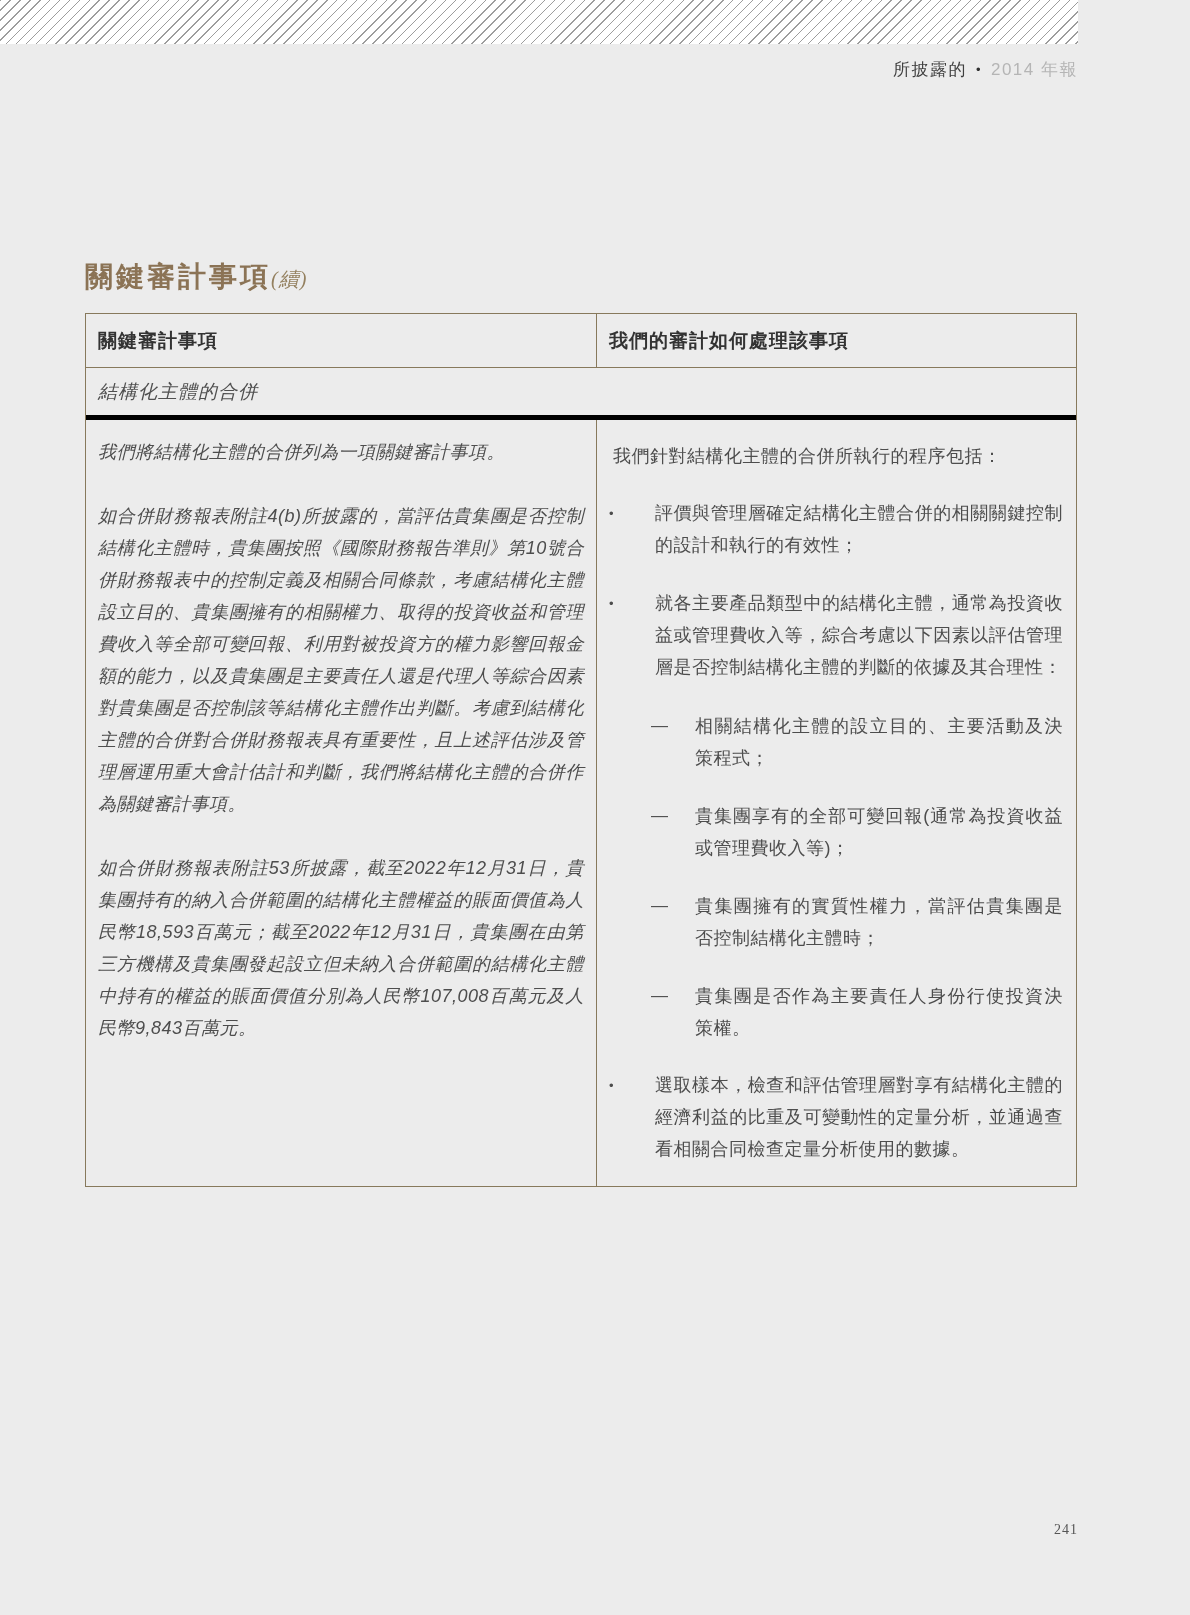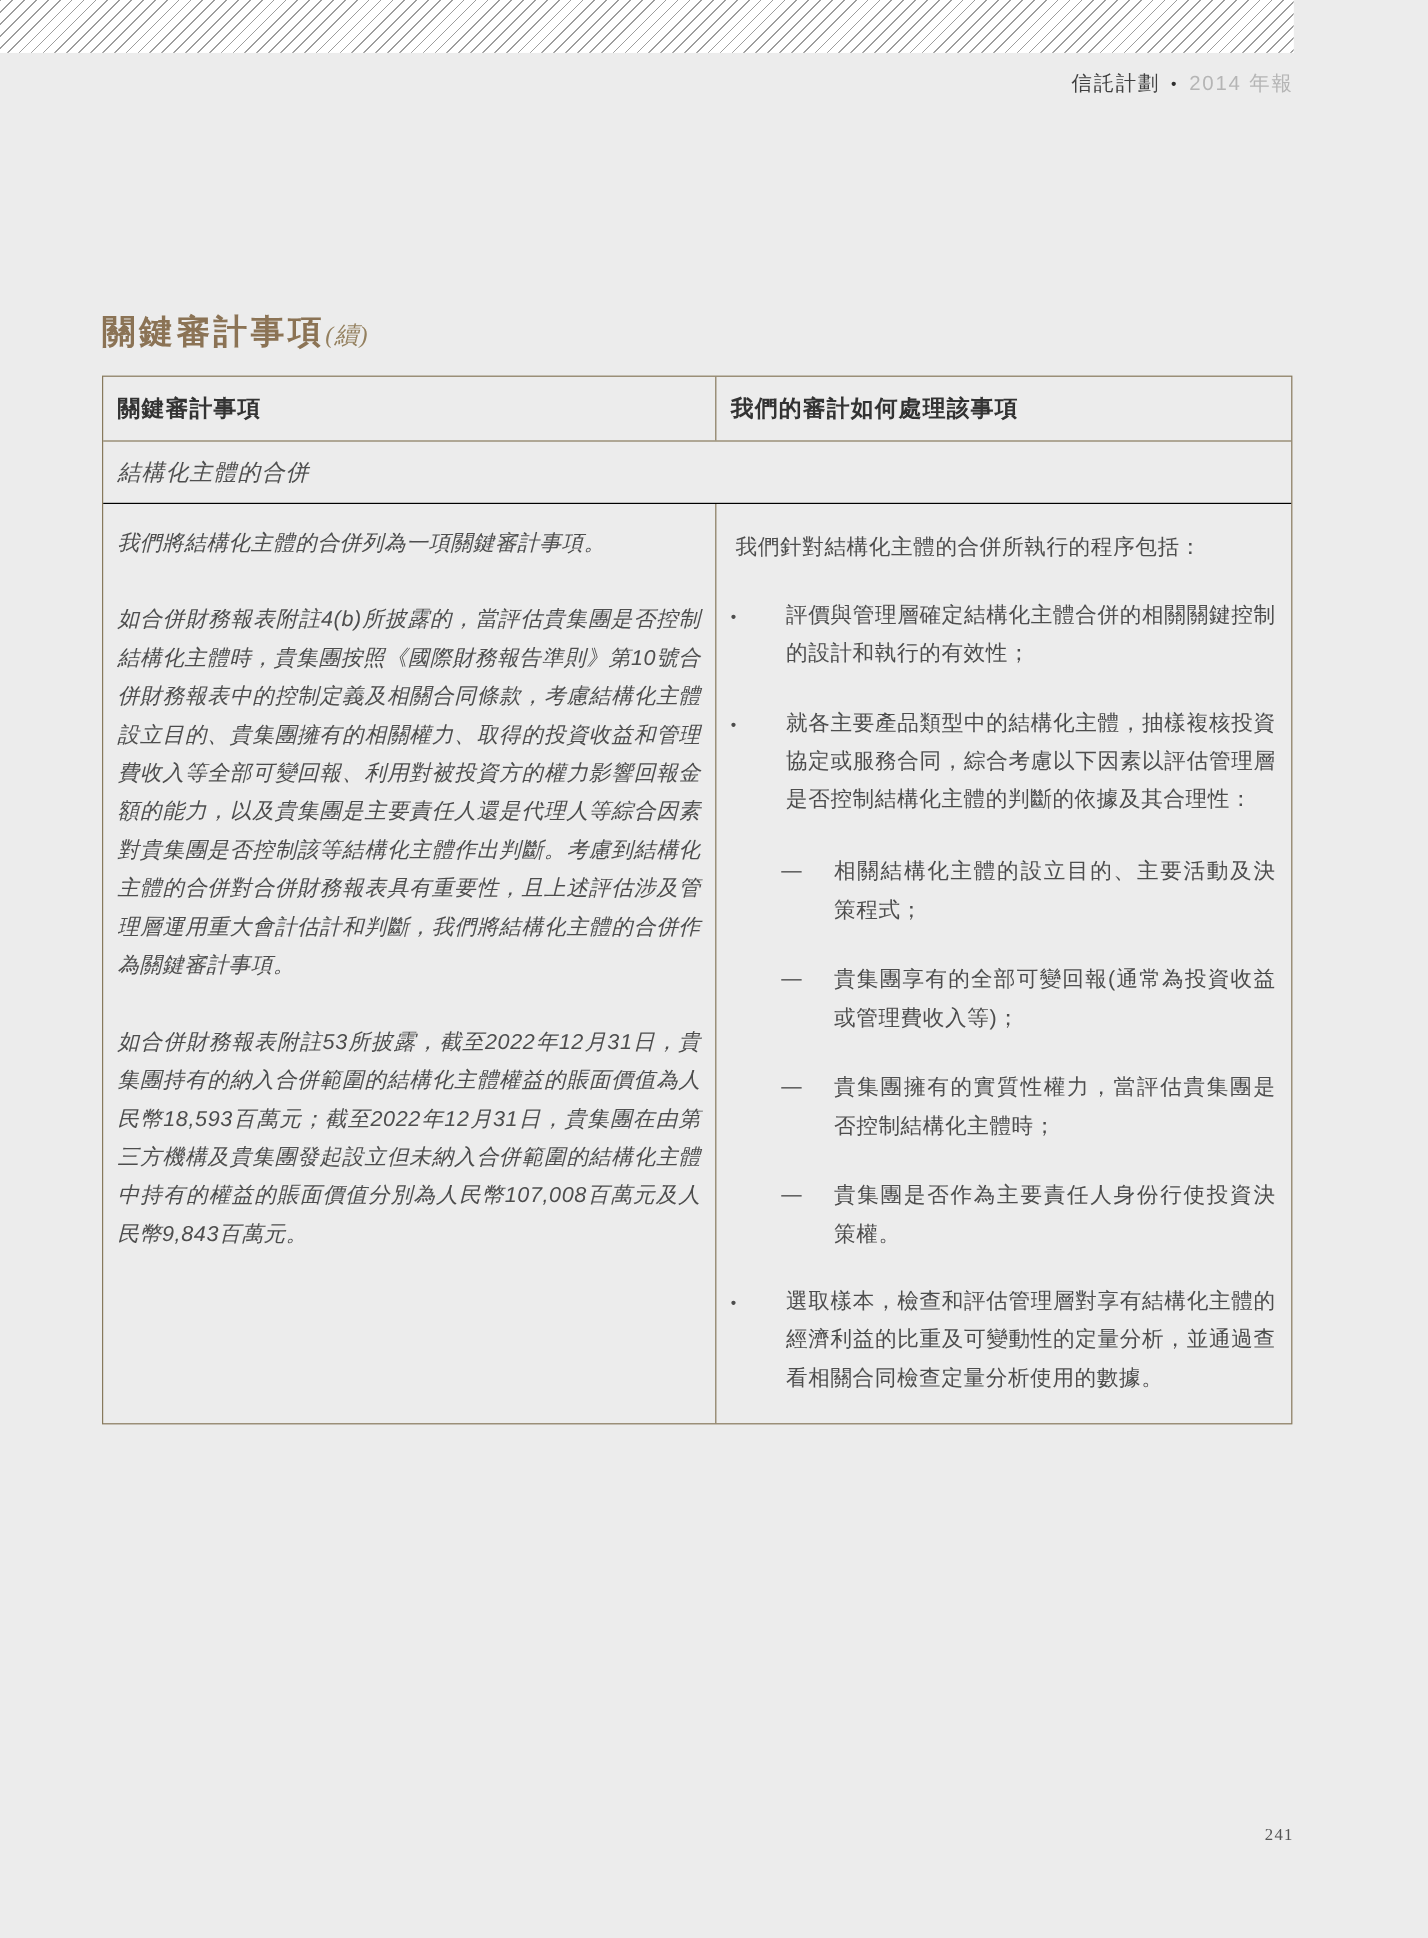--- a/index.html
+++ b/index.html
@@ -50,21 +50,21 @@
   .thead{display:flex;height:53px;border-bottom:1px solid #87795c;}
   .th{
     box-sizing:border-box;display:flex;align-items:center;
     padding:0 12px;font-size:19px;font-weight:bold;color:#333333;
     letter-spacing:1px;
   }
   .th-left{width:511px;border-right:1px solid #87795c;}
   .th-right{flex:1;}
 
   .section-row{
-    height:52px;border-bottom:1px solid #000000;
+    height:52px;border-bottom:5px solid #000000;
     display:flex;align-items:center;padding:0 12px;box-sizing:border-box;
     font-family:"Liberation Serif", serif;
     font-style:italic;font-size:19px;color:#4f4f4f;letter-spacing:1px;
   }
 
   .tbody{display:flex;min-height:742px;}
   .td{
     box-sizing:border-box;
     font-size:18px;line-height:32px;letter-spacing:0.5px;color:#4d4d4d;
     text-align:justify;
@@ -92,21 +92,21 @@
   }
 </style>
 </head>
 <body>
 
 <div class="page">
 
   <div class="hatch"></div>
 
   <div class="page-header">
-    <span class="company">信託計劃</span>
+    <span class="company">所披露的</span>
     <span class="dot">•</span>
     <span class="report">2014 年報</span>
   </div>
 
   <h1 class="title"><span>關鍵審計事項</span><span class="title-suffix">(續)</span></h1>
 
   <div class="kam-table">
 
     <div class="thead">
       <div class="th th-left">關鍵審計事項</div>
@@ -128,21 +128,21 @@
       <div class="td td-right">
         <p class="intro">我們針對結構化主體的合併所執行的程序包括：</p>
 
         <div class="bullet">
           <span class="marker">•</span>
           <span class="btext">評價與管理層確定結構化主體合併的相關關鍵控制的設計和執行的有效性；</span>
         </div>
 
         <div class="bullet">
           <span class="marker">•</span>
-          <span class="btext">就各主要產品類型中的結構化主體，抽樣複核投資協定或服務合同，綜合考慮以下因素以評估管理層是否控制結構化主體的判斷的依據及其合理性：</span>
+          <span class="btext">就各主要產品類型中的結構化主體，通常為投資收益或管理費收入等，綜合考慮以下因素以評估管理層是否控制結構化主體的判斷的依據及其合理性：</span>
         </div>
 
         <div class="subbullet">
           <span class="marker">—</span>
           <span class="btext">相關結構化主體的設立目的、主要活動及決策程式；</span>
         </div>
 
         <div class="subbullet">
           <span class="marker">—</span>
           <span class="btext">貴集團享有的全部可變回報(通常為投資收益或管理費收入等)；</span>

